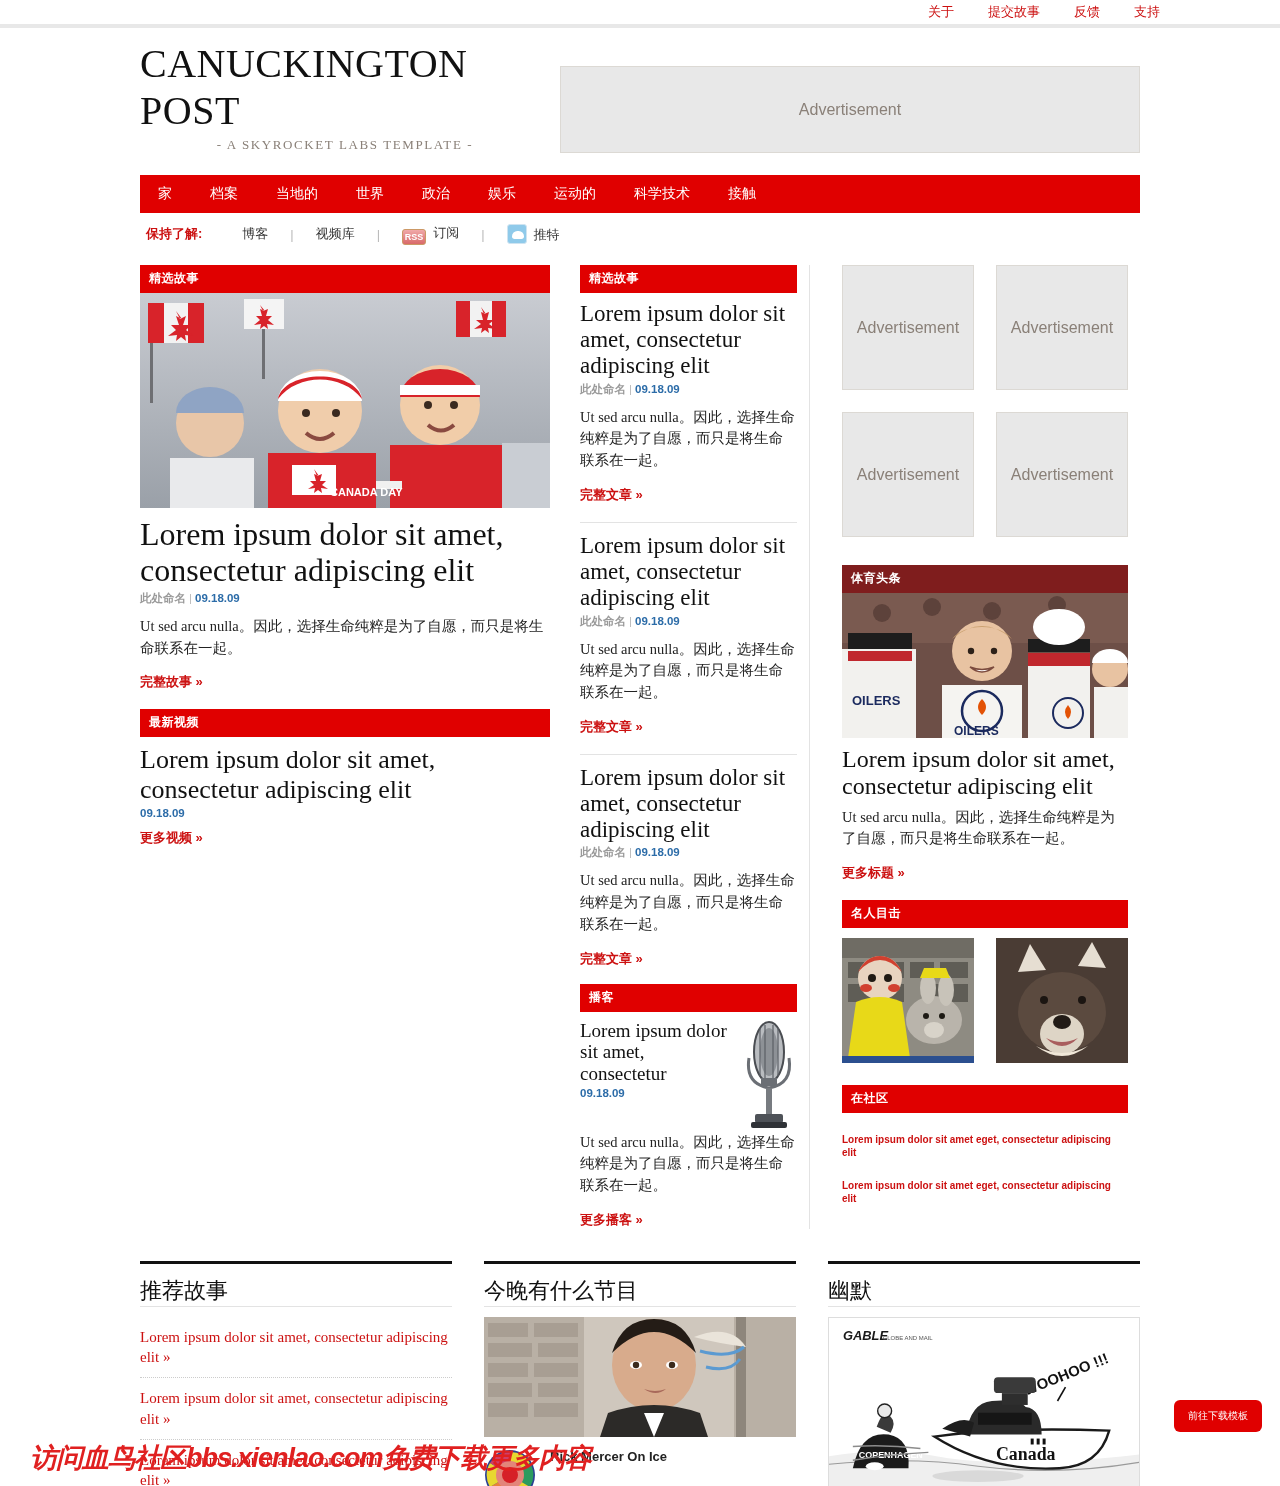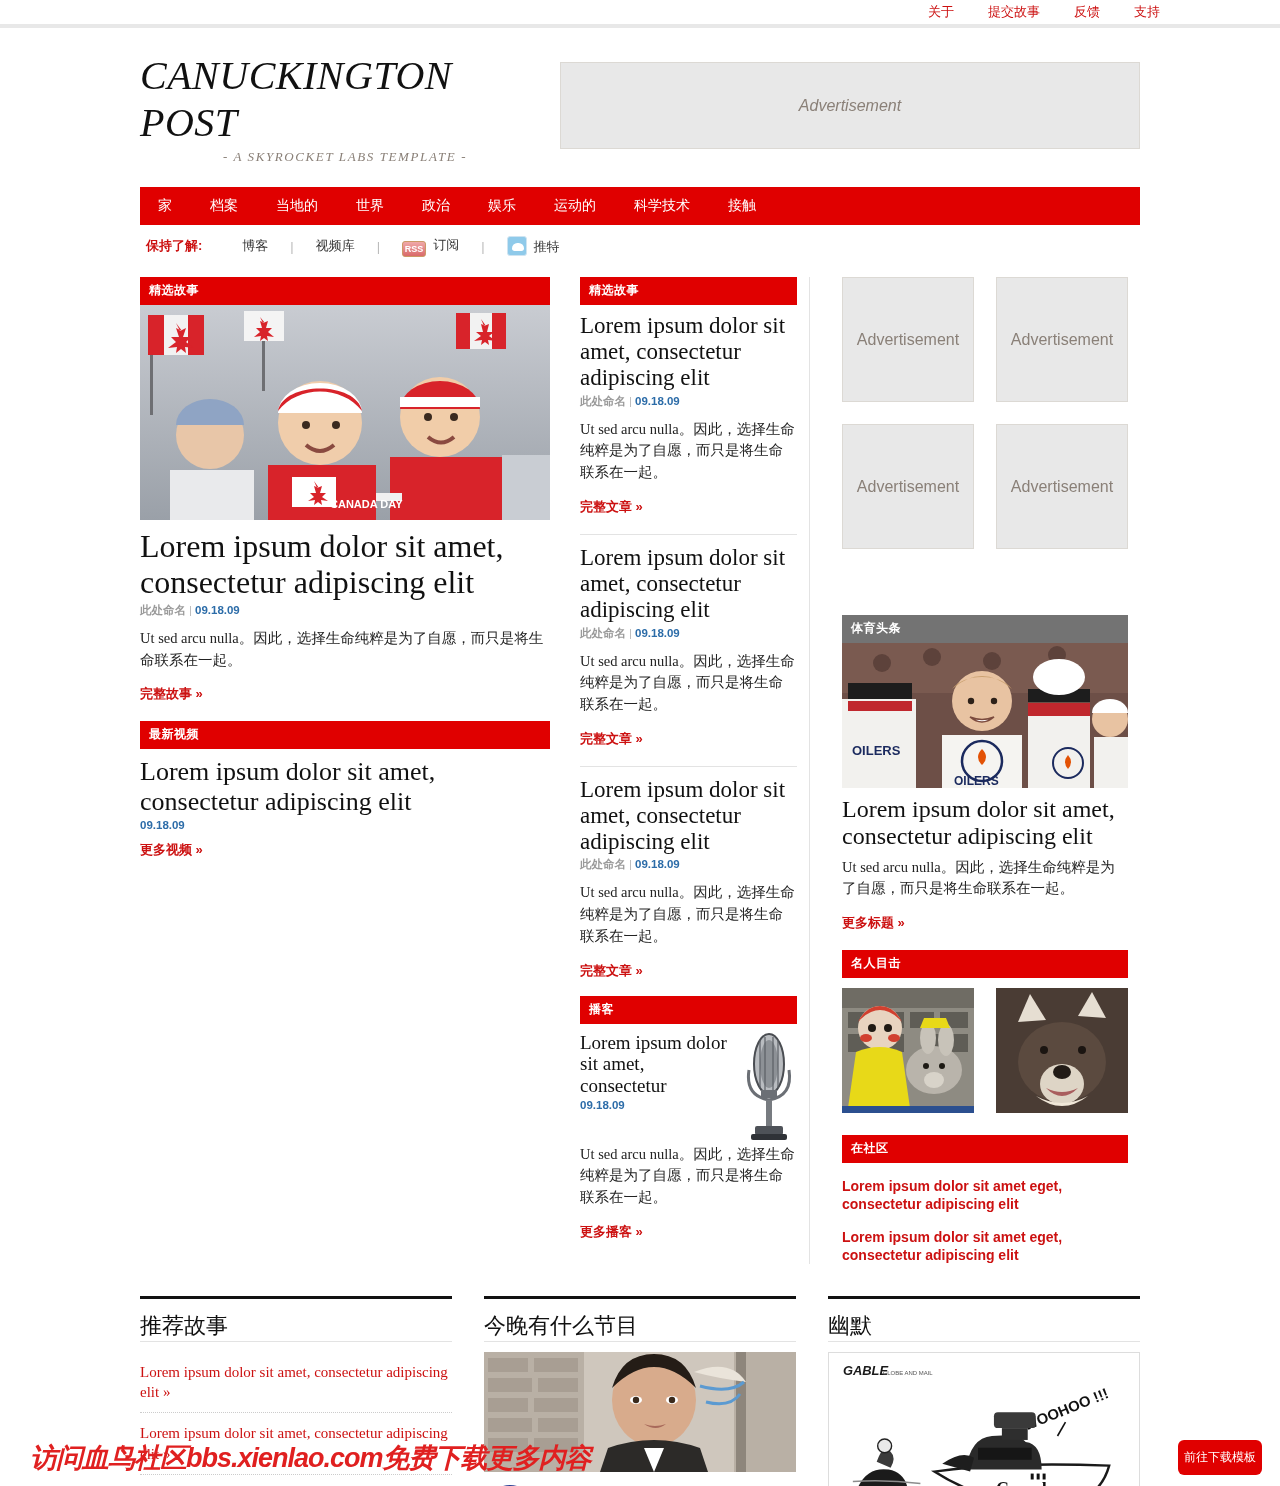--- a/index.html
+++ b/index.html
@@ -28,23 +28,22 @@
     color:#cc1111;
     font-size:13px;
     margin-left:34px;
     font-weight:normal;
   }
 
   
   .wrap { width:1000px; margin:0 auto; position:relative; }
   .masthead {
     display:flex;
-    align-items:center;
-    padding-top:18px;
-    font-style:italic;
+    align-items:flex-end;
+    padding-top:6px;
   }
   .brand { width:410px; padding-top:6px; }
   .brand h1 {
     font-family:"Liberation Serif", serif;
     font-size:40px;
     font-weight:normal;
     letter-spacing:0.5px;
     margin:0;
     color:#111;
   }
@@ -133,21 +132,21 @@
   .col-c { width:286px; margin-left:32px; }
 
   .sechead {
     background:#e00000;
     color:#fff;
     font-size:12px;
     font-weight:bold;
     padding:5px 9px 6px;
     letter-spacing:0.5px;
   }
-  .sechead.blue { background:#737373;margin-top:38px; }
+  .sechead.blue { background:#7f1d1d; }
 
   h2.lead {
     font-family:"Liberation Serif", serif;
     font-weight:normal;
     color:#111;
     margin:8px 0 2px;
     line-height:1.14;
   }
   .col-a h2.lead { font-size:32px; }
   .col-b h2.lead { font-size:23px; }
@@ -181,23 +180,23 @@
   .mic { width:56px; flex:none; }
 
   
   .celebs { display:flex; gap:22px; margin:10px 0 22px; }
   .celeb { width:132px; height:125px; }
 
   .commlink {
     display:block;
     color:#cc1111;
     font-weight:bold;
-    font-size:14px;
+    font-size:10px;
     line-height:1.3;
-    margin:14px 0 0;
+    margin:20px 0 0;
   }
 
   
   .footer { display:flex; margin-top:32px; gap:32px; }
   .fcol { width:312px; border-top:3px solid #111; padding-top:10px; }
   .fcol h3 {
     font-family:"Liberation Serif", serif;
     font-weight:normal;
     font-size:22px;
     margin:2px 0 10px;
@@ -219,25 +218,25 @@
   .tv-row { display:flex; gap:14px; margin-top:12px; align-items:flex-start; }
   .cbc-logo { width:52px; height:52px; flex:none; }
   .tv-list { font-size:13px; }
   .tv-title { font-weight:bold; color:#222; }
 
   .cartoon { width:100%; height:170px; display:block; border:1px solid #ddd; }
 
   
   .dl-btn {
     position:absolute;
-    right:18px; top:1440px;
+    right:18px; top:1400px;
     background:#e00000;
     color:#fff;
-    font-size:12px;
-    padding:9px 6px;
+    font-size:10px;
+    padding:9px 14px;
     border-radius:6px;
     border:0;
     cursor:pointer;
     font-family:"Liberation Sans", sans-serif;
   }
 
   
   .watermark {
     position:absolute;
     left:30px; top:1440px;

